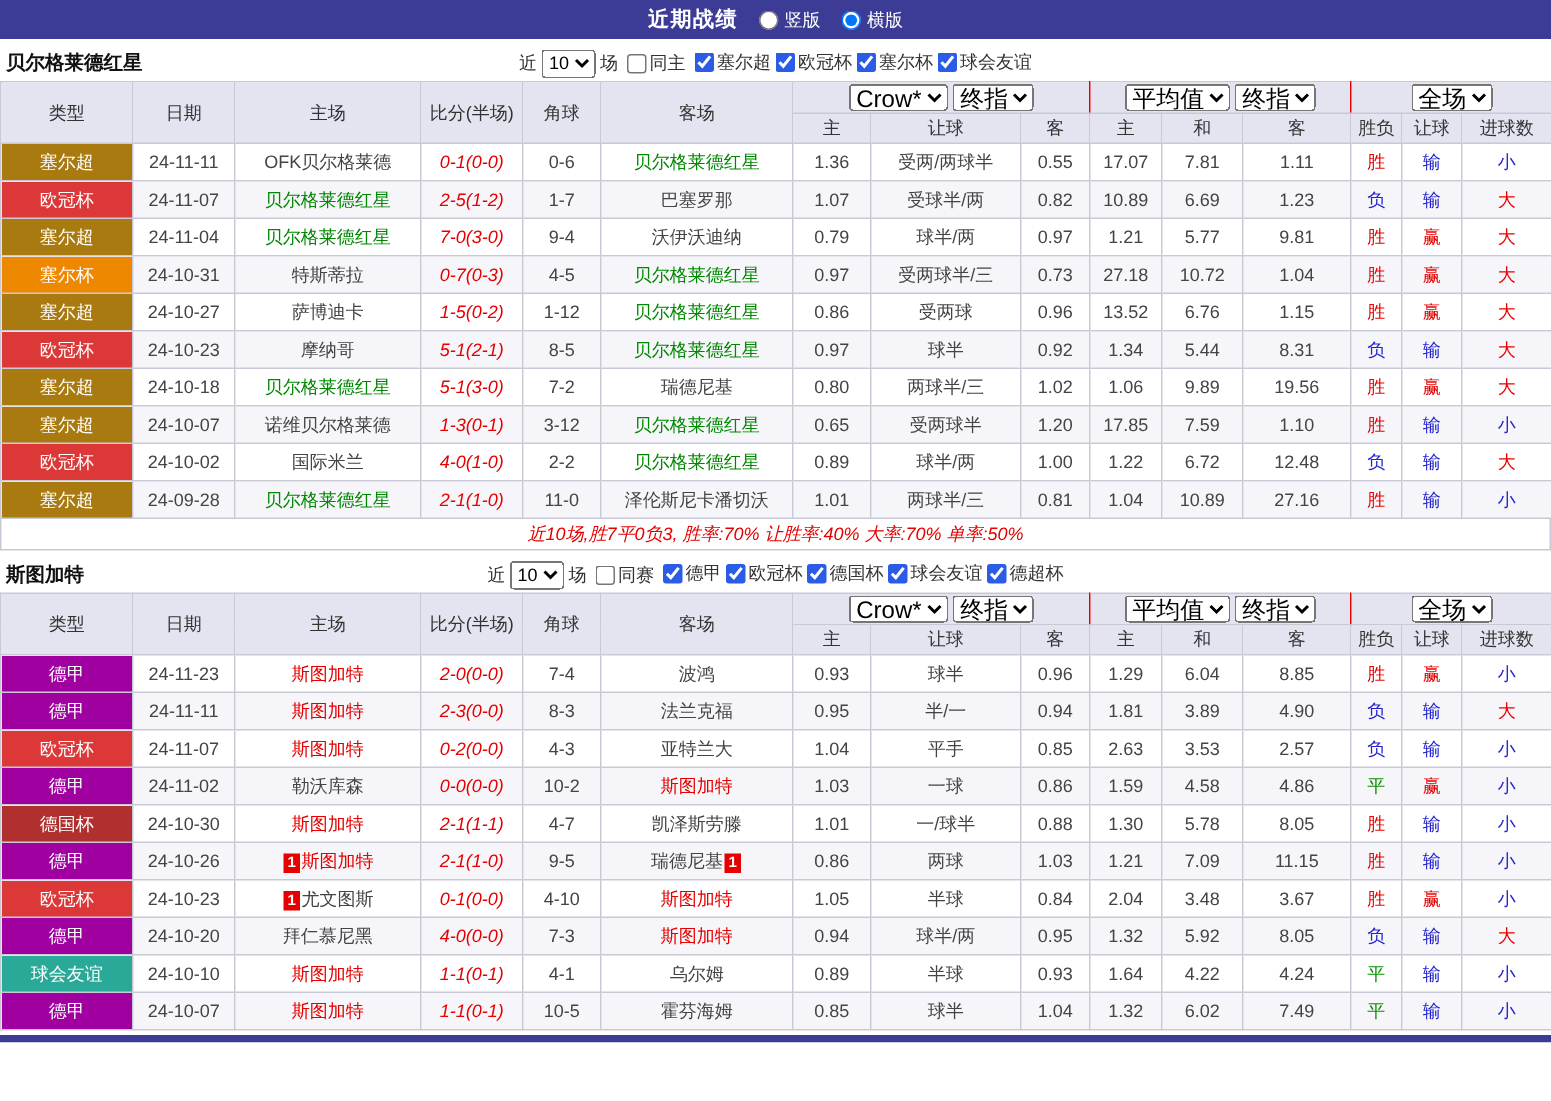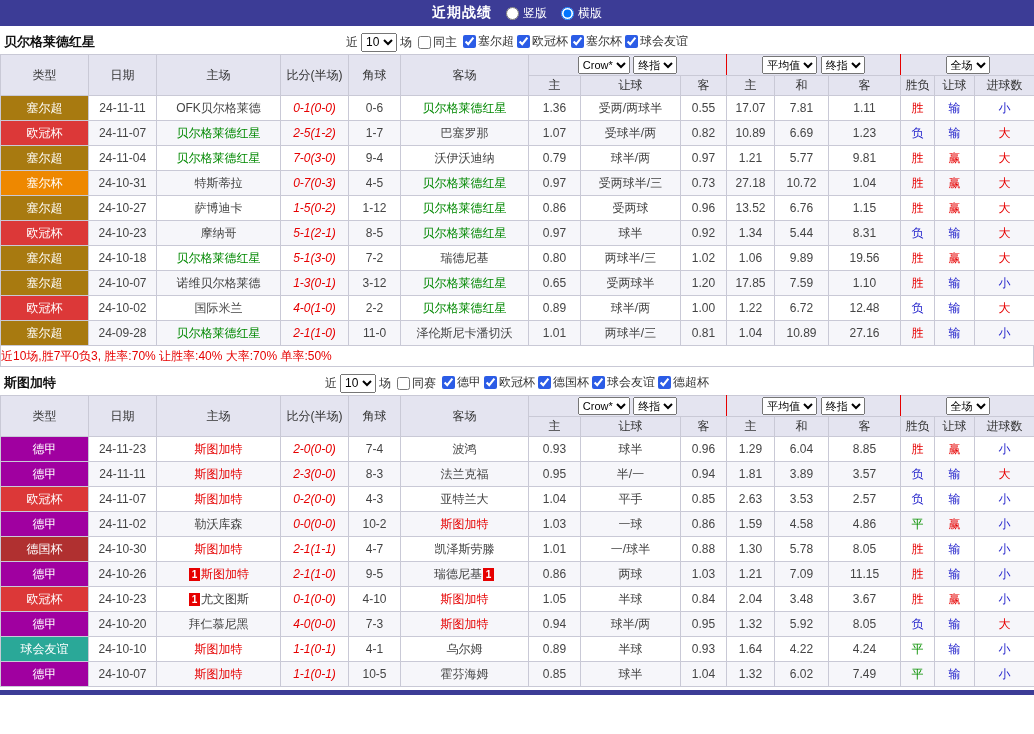--- a/index.html
+++ b/index.html
@@ -16,29 +16,29 @@
   .team-name { position:absolute; left:4px; font-size:13px; font-weight:bold; color:#111; }
   .filters { margin:0 auto; display:inline-flex; align-items:center; gap:3px; }
   .filters select { height:19px; font-size:12px; }
   .cb { display:inline-flex; align-items:center; gap:1px; }
   .cb input { margin:0 1px 0 3px; accent-color:#2b5ce6; }
 
   table { width:1034px; border-collapse:collapse; table-layout:fixed; }
   th, td { border:1px solid #c9c9d6; text-align:center; white-space:nowrap; overflow:hidden; padding:0 1px; }
   thead th { background:#e4e4f0; font-weight:normal; height:20px; color:#333; }
   thead tr:first-child th { height:21px; }
-  thead select { height:18px; font-size:11px; max-width:72px; }
+  thead select { height:18px; font-size:16px; max-width:72px; }
   th.grp { border-left-color:#e60000; border-right-color:#e60000; }
   tbody td { height:25px; color:#444; }
   tbody tr:nth-child(even) { background:#f6f6fa; }
   td.type { color:#fff; padding:0; }
   td.score { color:#e60000; cursor:pointer;font-style:italic; }
   td.team { cursor:pointer; }
   .card { display:inline-block; min-width:11px; height:13px; line-height:13px; background:#e60000; color:#fff; font-size:10px; font-weight:bold; margin:0 1px; }
-  .summary { height:21px; line-height:21px; color:#e60000; border:1px solid #c9c9d6; border-top:none; background:#fff; }
+  .summary { height:21px; line-height:21px; text-align:center; color:#e60000; border:1px solid #c9c9d6; border-top:none; background:#fff;font-style:italic; }
   .bottombar { height:5px; background:#3c3c96; margin-top:3px; }
 </style>
 </head>
 <body>
 
 <div class="topbar">
   <span class="title">近期战绩</span>
   <label>
     <input type="radio" name="layout" style="">
     <span>竖版</span>
@@ -403,21 +403,21 @@
           <td>24-11-11</td>
           <td class="team"><span style="color: rgb(230, 0, 0);">斯图加特</span></td>
           <td class="score">2-3(0-0)</td>
           <td>8-3</td>
           <td class="team"><span>法兰克福</span></td>
           <td>0.95</td>
           <td>半/一</td>
           <td>0.94</td>
           <td>1.81</td>
           <td>3.89</td>
-          <td>3.57</td>
+          <td>4.90</td>
           <td style="color: rgb(35, 35, 204);">负</td>
           <td style="color: rgb(35, 35, 204);">输</td>
           <td style="color: rgb(230, 0, 0);">大</td>
         </tr>
         <tr>
           <td class="type" style="background: rgb(220, 56, 56);">欧冠杯</td>
           <td>24-11-07</td>
           <td class="team"><span style="color: rgb(230, 0, 0);">斯图加特</span></td>
           <td class="score">0-2(0-0)</td>
           <td>4-3</td>

